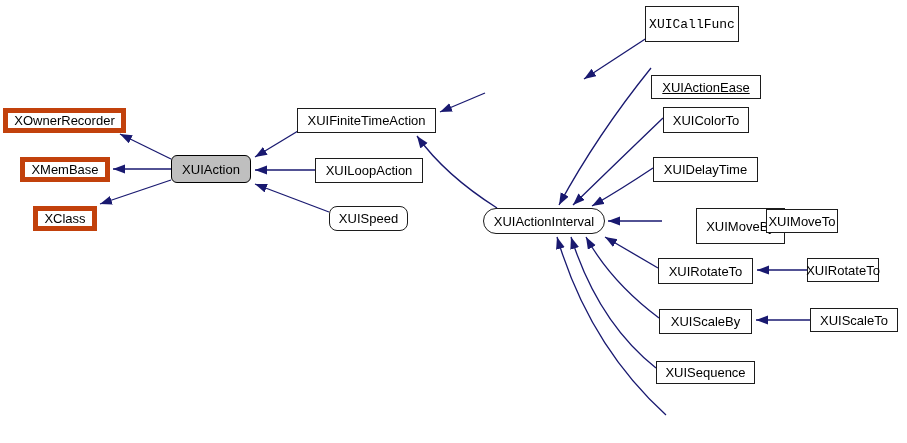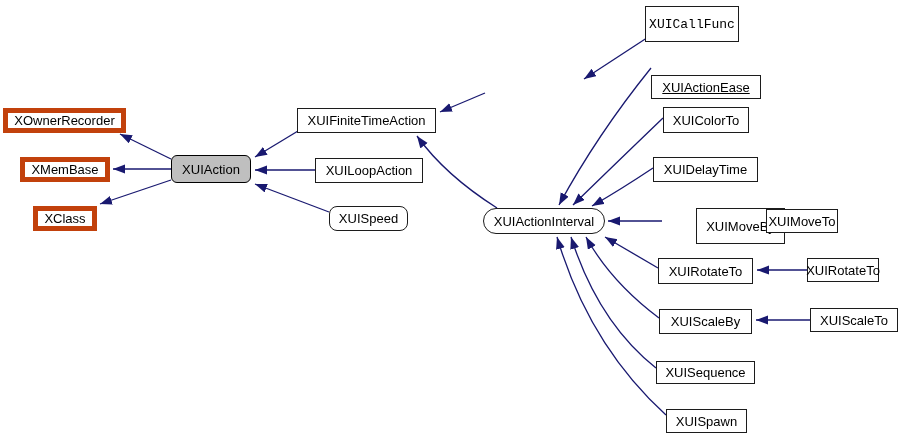--- a/index.html
+++ b/index.html
@@ -94,15 +94,14 @@
   <div class="node" style="left:651px; top:75px;  width:110px; height:24px;text-decoration:underline;">XUIActionEase</div>
   <div class="node" style="left:663px; top:107px; width:86px;  height:26px;">XUIColorTo</div>
   <div class="node" style="left:653px; top:157px; width:105px; height:25px;">XUIDelayTime</div>
   <div class="node" style="left:696px; top:208px; width:89px;  height:36px;">XUIMoveBy</div>
   <div class="node" style="left:766px; top:209px; width:72px;  height:24px;">XUIMoveTo</div>
   <div class="node" style="left:658px; top:258px; width:95px;  height:26px;">XUIRotateTo</div>
   <div class="node" style="left:807px; top:258px; width:72px;  height:24px;">XUIRotateTo</div>
   <div class="node" style="left:659px; top:309px; width:93px;  height:25px;">XUIScaleBy</div>
   <div class="node" style="left:810px; top:308px; width:88px;  height:24px;">XUIScaleTo</div>
   <div class="node" style="left:656px; top:361px; width:99px;  height:23px;">XUISequence</div>
-  <div class="node" style="left:666px; top:409px; width:81px;  height:24px;">XUISpawn</div>
 
 </div>
 
 </body></html>

